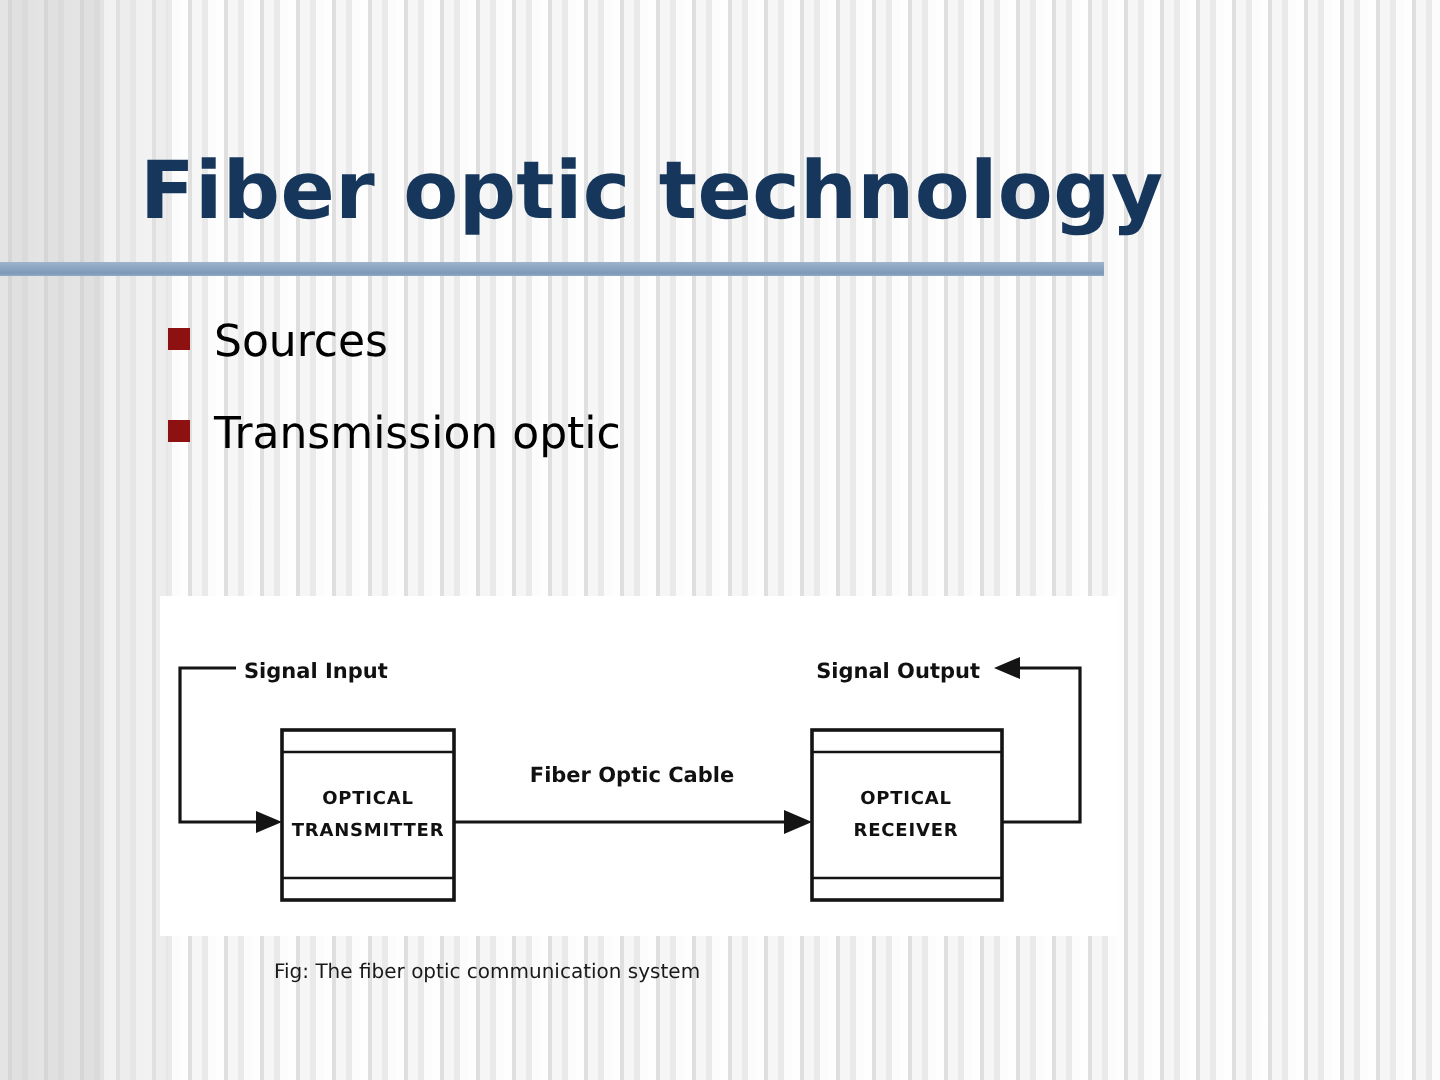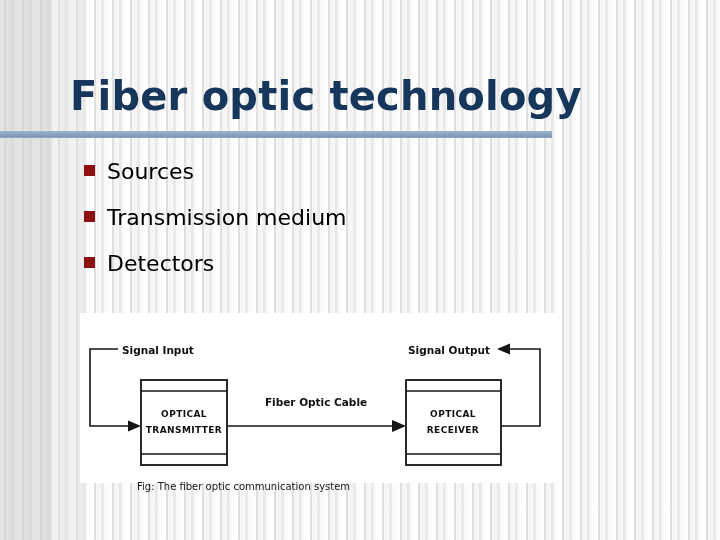--- a/index.html
+++ b/index.html
@@ -100,21 +100,21 @@
     font-size: 22px;
     line-height: 34px;
     color: #000000;
     white-space: nowrap;
   }
 
   
   #figure-panel {
     position: absolute;
     left: 80px;
-    top: 313px;
+    top: 298px;
     width: 478px;
     height: 170px;
     background: #ffffff;
   }
   #figure-svg {
     display: block;
     width: 478px;
     height: 170px;
   }
   .dgm-label {
@@ -172,27 +172,23 @@
 
   <div id="bullets">
 
     <div class="bullet-row">
       <span class="bullet-marker"></span>
       <span class="bullet-text">Sources</span>
     </div>
 
     <div class="bullet-row">
       <span class="bullet-marker"></span>
-      <span class="bullet-text">Transmission medium</span>
+      <span class="bullet-text">Transmission optic</span>
     </div>
 
-    <div class="bullet-row">
-      <span class="bullet-marker"></span>
-      <span class="bullet-text">Detectors</span>
-    </div>
 
   </div>
 
   <div id="figure-panel">
     <svg id="figure-svg" viewBox="0 0 478 170">
 
       <path class="dgm-line" d="M 38 36 L 10 36 L 10 113 L 48 113"></path>
       <polygon class="dgm-head" points="48,107.5 61,113 48,118.5"></polygon>
 
       <text class="dgm-label" x="42" y="41">Signal Input</text>

